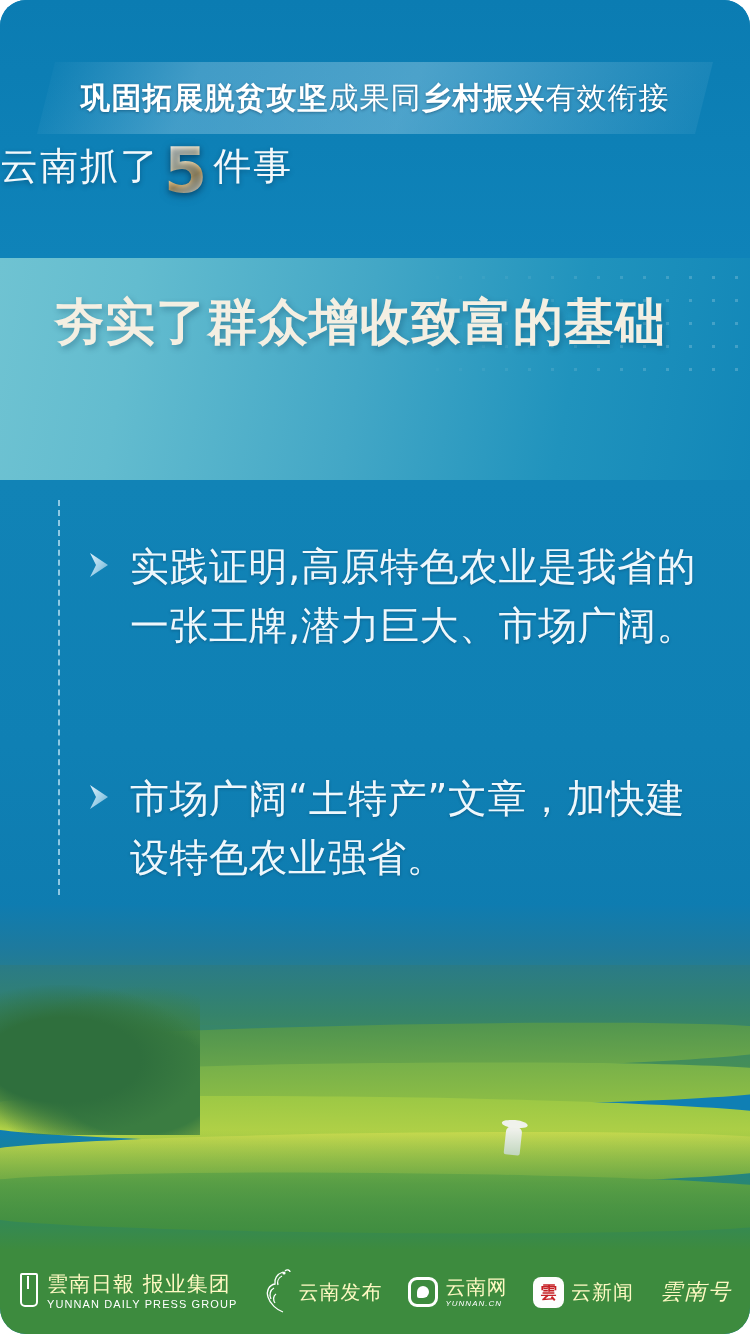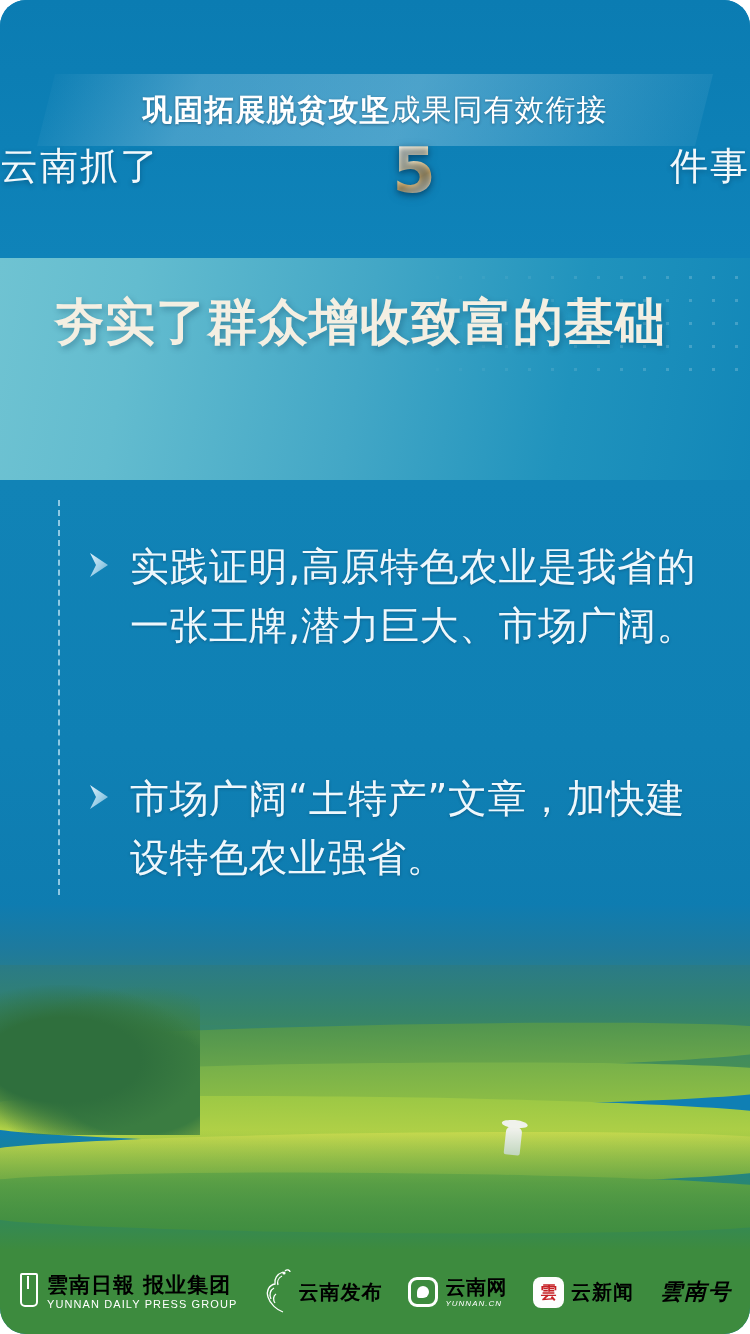--- a/index.html
+++ b/index.html
@@ -6,36 +6,36 @@
   body{width:750px;height:1334px;overflow:hidden;
        font-family:"Liberation Sans","DejaVu Sans",sans-serif;}
 
   .poster{position:relative;width:750px;height:1334px;
           border-radius:26px;overflow:hidden;background:#0f7fb4;}
 
   
   .header{position:absolute;left:0;top:0;width:750px;height:258px;
           background:linear-gradient(180deg,#0b7cb2 0%,#0d80b6 55%,#0f83b9 100%);}
 
-  .banner-wrap{position:absolute;left:0;top:62px;width:750px;height:72px;margin-top:12px;}
+  .banner-wrap{position:absolute;left:0;top:62px;width:750px;height:72px;}
   .banner-bg{position:absolute;left:46px;top:0;width:658px;height:72px;
              background:linear-gradient(100deg,rgba(255,255,255,0.02) 0%,
                         rgba(190,225,242,0.30) 22%,rgba(200,232,245,0.34) 55%,
                         rgba(255,255,255,0.05) 100%);
              transform:skewX(-14deg);}
   .banner-text{position:absolute;left:0;top:0;width:750px;height:72px;
                display:flex;align-items:center;justify-content:center;
                font-family:"DejaVu Serif","Liberation Serif",serif;
                font-size:30px;letter-spacing:1px;color:#ffffff;white-space:nowrap;
                text-shadow:0 1px 3px rgba(0,40,70,.45);}
   .banner-text b{font-weight:700;}
   .banner-text span.light{font-weight:400;}
 
   .subtitle{position:absolute;left:0;top:128px;width:750px;height:76px;
-            display:flex;align-items:center;justify-content:space-between;
+            display:flex;align-items:center;justify-content:flex-start;
             font-family:"DejaVu Serif","Liberation Serif",serif;
             font-size:38px;color:#f2f8fb;letter-spacing:2px;white-space:nowrap;
             text-shadow:0 2px 5px rgba(0,40,70,.4);}
   .big5{font-family:"DejaVu Sans","Liberation Sans",sans-serif;
         font-size:62px;font-weight:700;line-height:0.8;
         margin:0 4px;position:relative;top:5px;
         background:linear-gradient(150deg,#fffaf0 0%,#f6e3bd 35%,#d9ad65 62%,#fbf2df 88%);
         -webkit-background-clip:text;background-clip:text;color:transparent;
         -webkit-text-fill-color:transparent;
         filter:drop-shadow(0 2px 4px rgba(0,40,70,.35));}
@@ -95,21 +95,21 @@
                     radial-gradient(ellipse at 70% 65%,#3a7c41 0%,#3a7c41 38%,transparent 70%);}
   .photo-fade{position:absolute;left:0;bottom:0;width:750px;height:120px;
               background:linear-gradient(180deg,rgba(67,144,63,0) 0%,rgba(62,140,62,.55) 45%,#3d8b3e 100%);}
 
   
   .footer{position:absolute;left:0;top:1250px;width:750px;height:84px;
           background:#3d8b3e;display:flex;align-items:center;
           justify-content:center;gap:26px;padding:0 26px;box-sizing:border-box;}
   .logo{display:flex;align-items:center;color:#ffffff;}
   .logo-cn{font-family:"DejaVu Serif","Liberation Serif",serif;
-           font-weight:700;color:#000000;white-space:nowrap;}
+           font-weight:400;color:#fef9c3;white-space:nowrap;}
   .logo-en{font-family:"Liberation Sans",sans-serif;color:#ffffff;white-space:nowrap;}
 
   .cupmark{width:22px;height:38px;margin-right:7px;position:relative;flex:0 0 auto;}
   .cupmark:before{content:"";position:absolute;left:2px;top:0;width:18px;height:34px;
                   border:2px solid #fff;border-radius:2px 2px 5px 5px;box-sizing:border-box;}
   .cupmark:after{content:"";position:absolute;left:9px;top:3px;width:2px;height:13px;background:#fff;}
   .l1-txt{display:flex;flex-direction:column;line-height:1;}
   .l1-cn{font-size:21px;letter-spacing:1px;}
   .l1-en{font-size:11px;letter-spacing:1.1px;margin-top:4px;}
 
@@ -141,20 +141,21 @@
 <div class="poster">
 
   <div class="header">
 
     <div class="banner-wrap">
       <div class="banner-bg"></div>
       <div class="banner-text">
         <b>巩固拓展</b>
           <b>脱贫攻坚</b>
           <span class="light">成果同</span>
+          <b>乡村振兴</b>
           <span class="light">有效衔接</span>
       </div>
     </div>
 
     <div class="subtitle">
       <span>云南抓了</span>
       <span class="big5">5</span>
       <span>件事</span>
     </div>
   </div>

